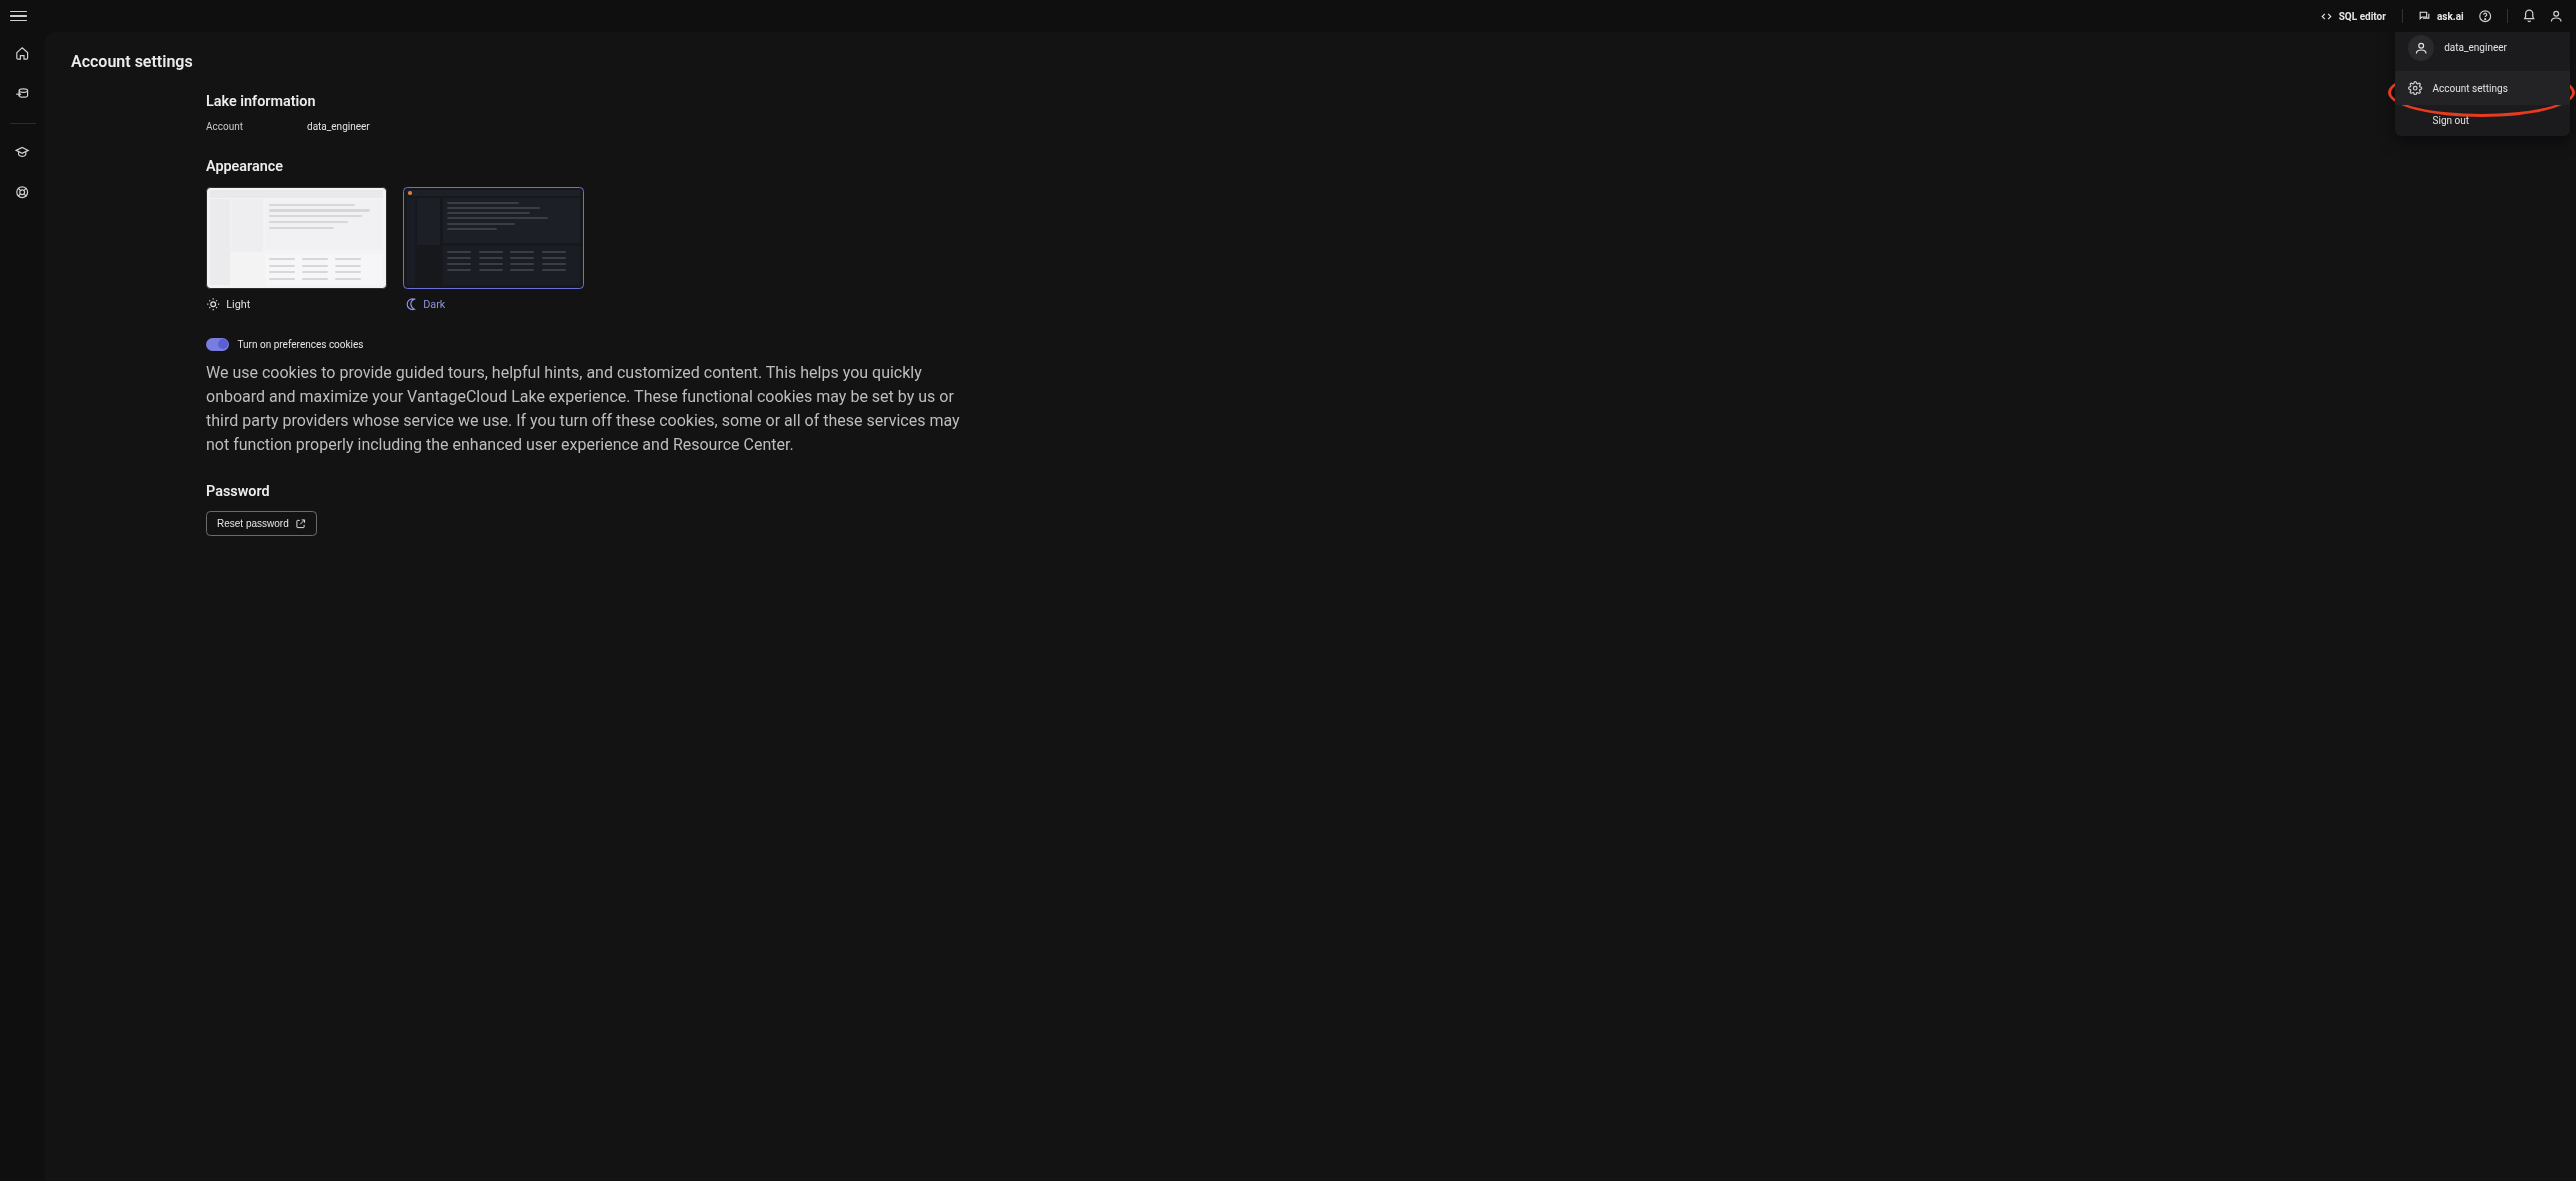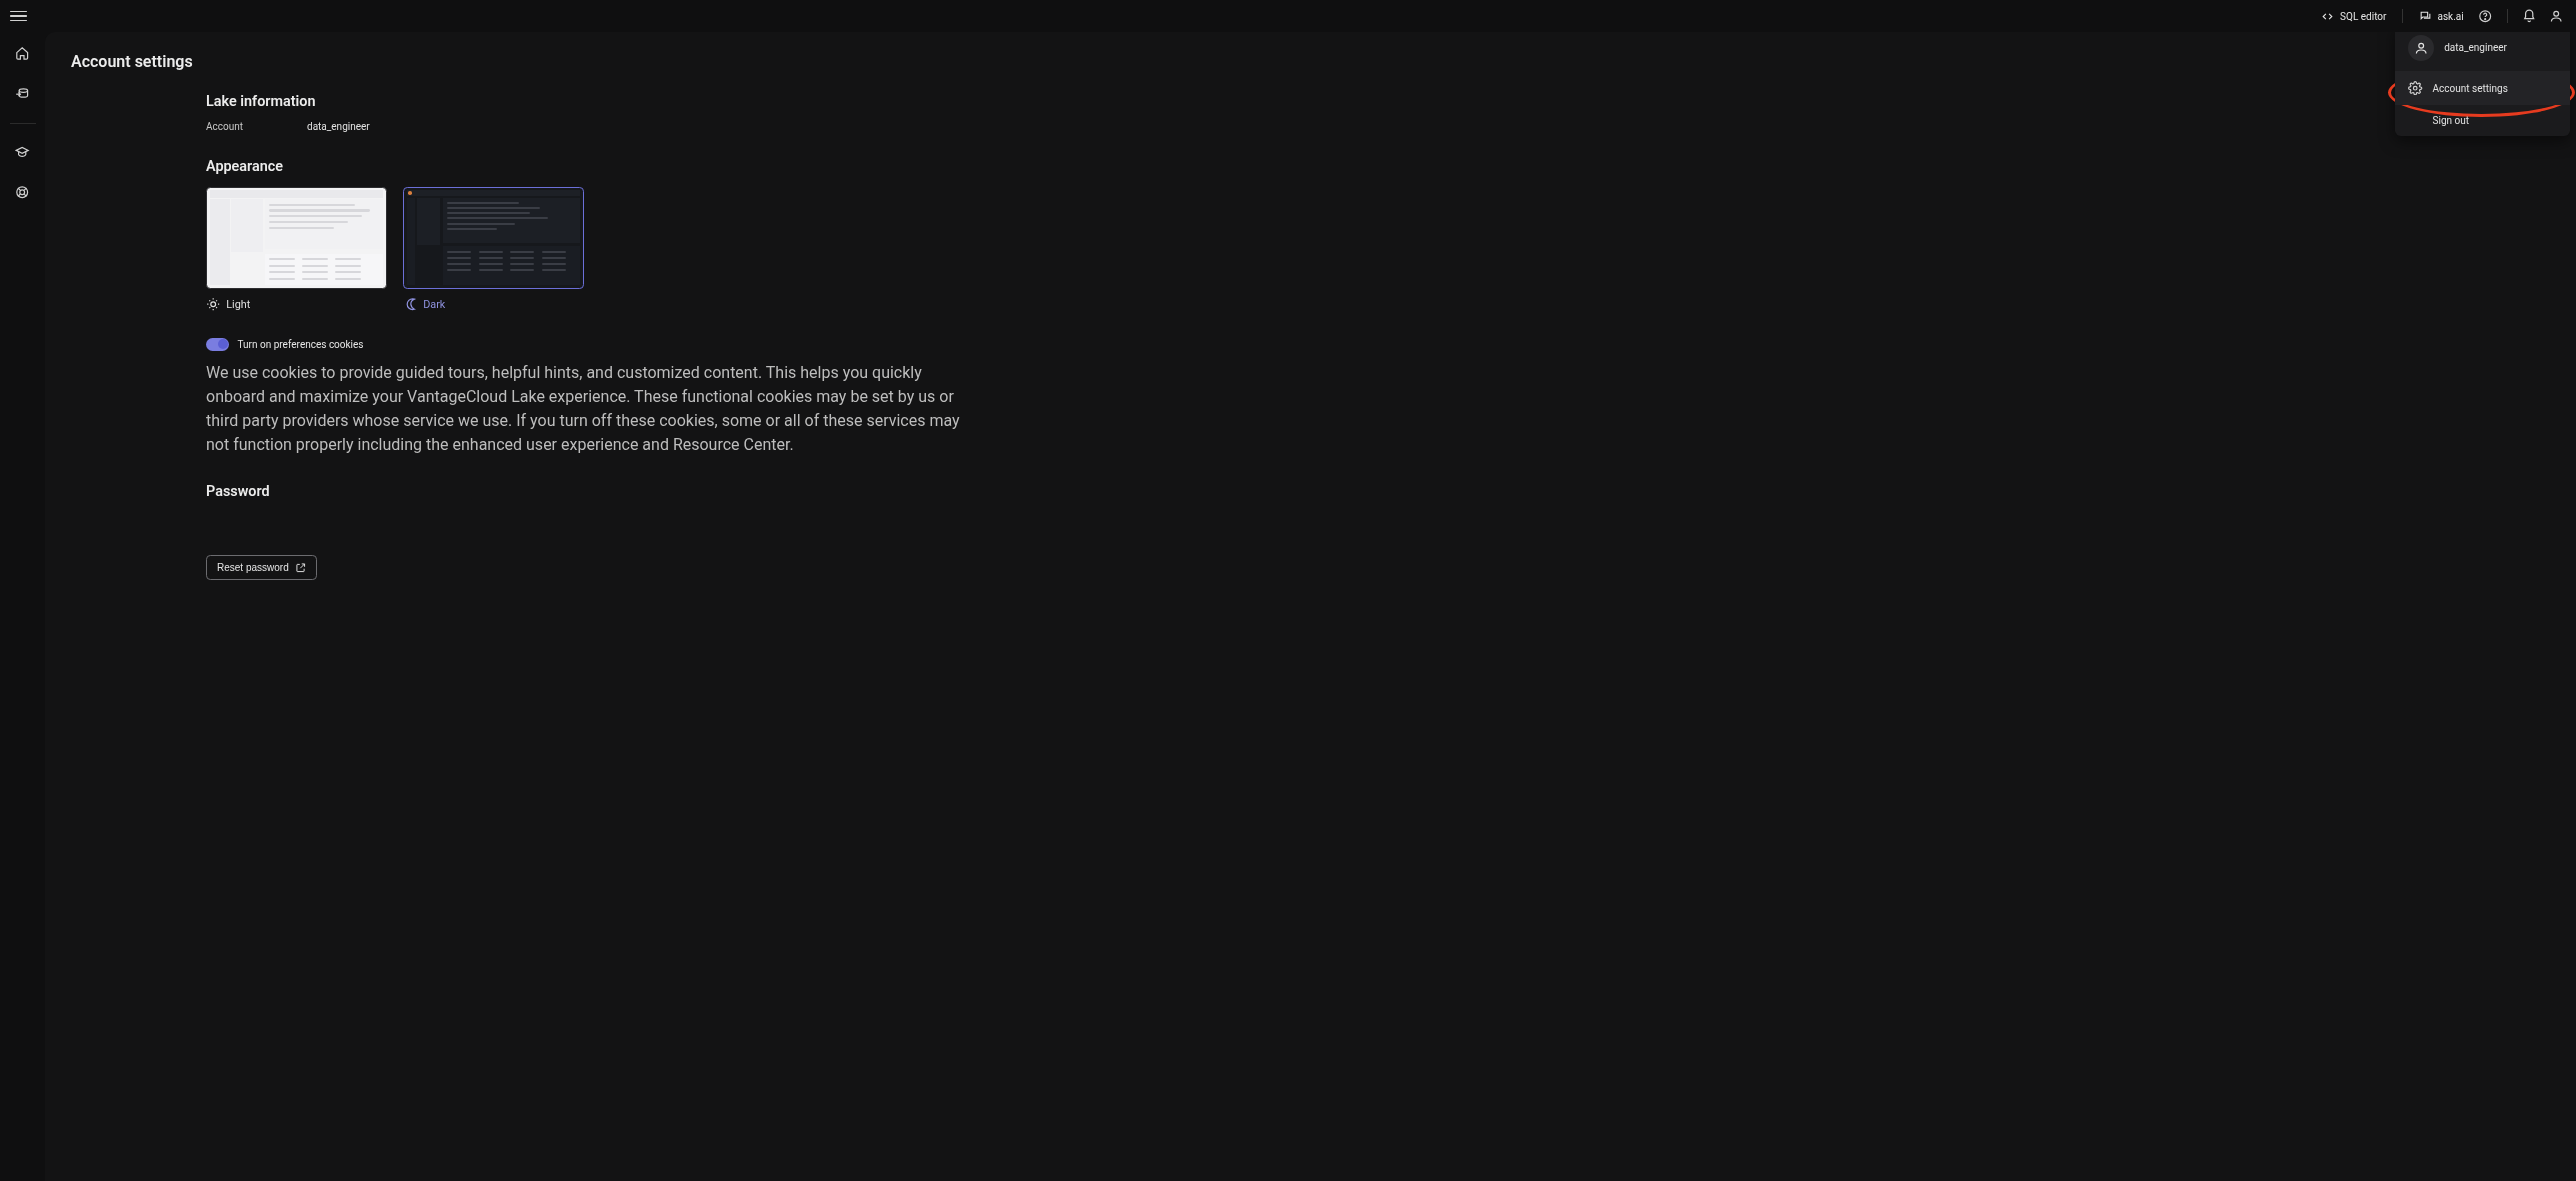--- a/index.html
+++ b/index.html
@@ -17,21 +17,21 @@
     display: flex;
     align-items: center;
     padding: 0 10px;
     background: #0f0f10;
     border-bottom: 0 solid transparent;
   }
   .topbar-left { display: flex; align-items: center; gap: 7.2px; }
   .hamburger { width: 17px; height: 17px; display: flex; flex-direction: column; justify-content: center; gap: 2.9px; cursor: pointer; }
   .hamburger span { height: 1.4px; background: #d0d0d0; border-radius: 0.7px; }
   .topbar-right { margin-left: auto; display: flex; align-items: center; gap: 7.2px; }
-  .top-link { display: flex; align-items: center; gap: 5.8px; color: #e6e6e6; font-weight: 400; cursor: pointer; padding: 2.9px 4.3px; }
+  .top-link { display: flex; align-items: center; gap: 5.8px; color: #e6e6e6; font-weight: 700; cursor: pointer; padding: 2.9px 4.3px; }
   .top-link svg { width: 13px; height: 13px; }
   .vsep { width: 0.7px; height: 14.4px; background: #333; margin: 0 4.3px; }
   .icon-btn { width: 20px; height: 20px; display: flex; align-items: center; justify-content: center; border-radius: 50%; cursor: pointer; color: #d0d0d0; }
   .icon-btn svg { width: 14.4px; height: 14.4px; }
   
   .layout { display: flex; height: calc(100% - 32px); position: relative; }
   .sidebar {
     width: 45px;
     background: #0f0f10;
     display: flex; flex-direction: column;
@@ -151,21 +151,21 @@
     position:absolute; right:1.4px; top:1.4px;
     width:10px; height:10px; border-radius:50%;
     background:#5b5fd4;
   }
   .cookie-desc { color:#bdbdbd; font-size:16px; line-height:1.5; max-width:755px; }
   
   .outline-btn {
     display:inline-flex; align-items:center; gap:5.8px;
     border:0.7px solid #6c6c70; border-radius:4.3px;
     padding:5.8px 10px; color:#e6e6e6; cursor:pointer;
-    font-size:10px; background:transparent;margin-top:44px;
+    font-size:10px; background:transparent;
   }
   .outline-btn svg { width:11.5px; height:11.5px; }
   
   .user-menu {
     position:absolute;
     top:-7.2px;
     right:5.8px;
     width:175px;
     background:#1b1b1d;
     border-radius:5.8px;

